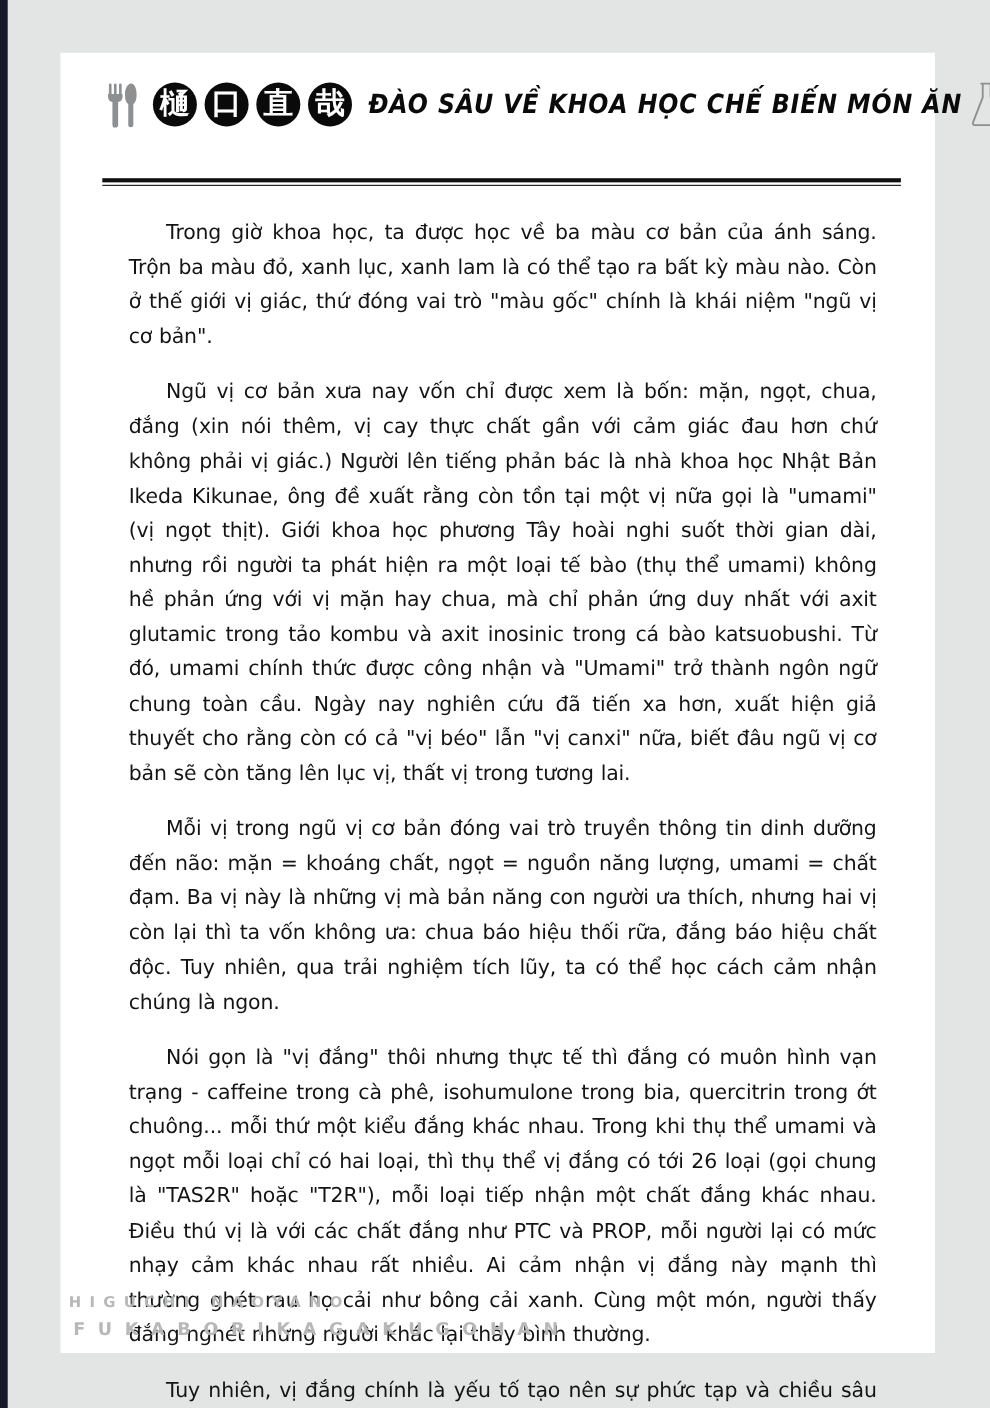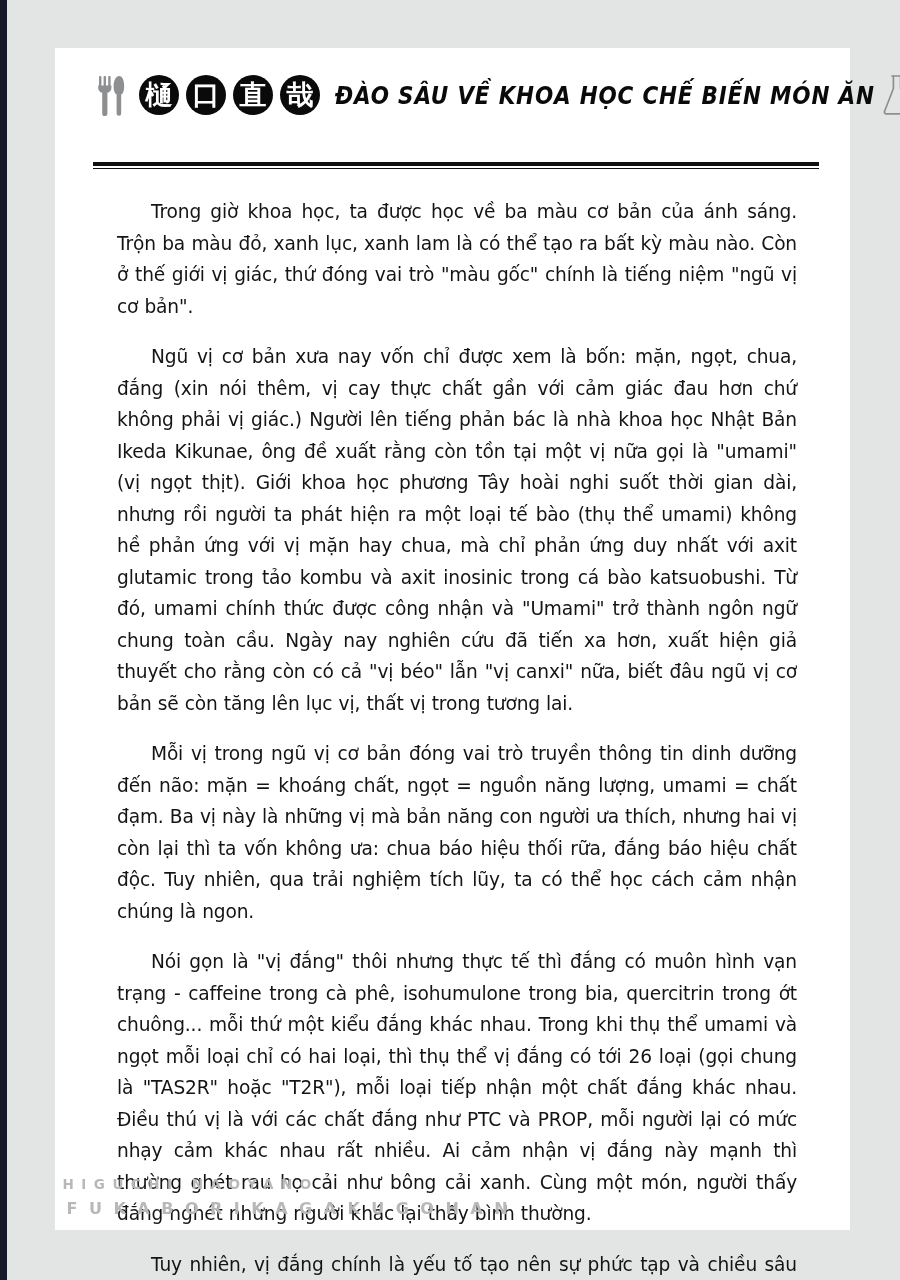--- a/index.html
+++ b/index.html
@@ -201,21 +201,21 @@
 
   </div>
 
   <div id="masthead-rule">
     <div class="thick"></div>
     <div class="gap"></div>
     <div class="thin"></div>
   </div>
 
   <div id="article-body">
-    <p class="para">Trong giờ khoa học, ta được học về ba màu cơ bản của ánh sáng. Trộn ba màu đỏ, xanh lục, xanh lam là có thể tạo ra bất kỳ màu nào. Còn ở thế giới vị giác, thứ đóng vai trò "màu gốc" chính là tiếng niệm "ngũ vị cơ bản".</p>
+    <p class="para">Trong giờ khoa học, ta được học về ba màu cơ bản của ánh sáng. Trộn ba màu đỏ, xanh lục, xanh lam là có thể tạo ra bất kỳ màu nào. Còn ở thế giới vị giác, thứ đóng vai trò "màu gốc" chính là khái niệm "ngũ vị cơ bản".</p>
     <p class="para">Ngũ vị cơ bản xưa nay vốn chỉ được xem là bốn: mặn, ngọt, chua, đắng (xin nói thêm, vị cay thực chất gần với cảm giác đau hơn chứ không phải vị giác.) Người lên tiếng phản bác là nhà khoa học Nhật Bản Ikeda Kikunae, ông đề xuất rằng còn tồn tại một vị nữa gọi là "umami" (vị ngọt thịt). Giới khoa học phương Tây hoài nghi suốt thời gian dài, nhưng rồi người ta phát hiện ra một loại tế bào (thụ thể umami) không hề phản ứng với vị mặn hay chua, mà chỉ phản ứng duy nhất với axit glutamic trong tảo kombu và axit inosinic trong cá bào katsuobushi. Từ đó, umami chính thức được công nhận và "Umami" trở thành ngôn ngữ chung toàn cầu. Ngày nay nghiên cứu đã tiến xa hơn, xuất hiện giả thuyết cho rằng còn có cả "vị béo" lẫn "vị canxi" nữa, biết đâu ngũ vị cơ bản sẽ còn tăng lên lục vị, thất vị trong tương lai.</p>
     <p class="para">Mỗi vị trong ngũ vị cơ bản đóng vai trò truyền thông tin dinh dưỡng đến não: mặn = khoáng chất, ngọt = nguồn năng lượng, umami = chất đạm. Ba vị này là những vị mà bản năng con người ưa thích, nhưng hai vị còn lại thì ta vốn không ưa: chua báo hiệu thối rữa, đắng báo hiệu chất độc. Tuy nhiên, qua trải nghiệm tích lũy, ta có thể học cách cảm nhận chúng là ngon.</p>
     <p class="para">Nói gọn là "vị đắng" thôi nhưng thực tế thì đắng có muôn hình vạn trạng - caffeine trong cà phê, isohumulone trong bia, quercitrin trong ớt chuông... mỗi thứ một kiểu đắng khác nhau. Trong khi thụ thể umami và ngọt mỗi loại chỉ có hai loại, thì thụ thể vị đắng có tới 26 loại (gọi chung là "TAS2R" hoặc "T2R"), mỗi loại tiếp nhận một chất đắng khác nhau. Điều thú vị là với các chất đắng như PTC và PROP, mỗi người lại có mức nhạy cảm khác nhau rất nhiều. Ai cảm nhận vị đắng này mạnh thì thường ghét rau họ cải như bông cải xanh. Cùng một món, người thấy đắng nghét nhưng người khác lại thấy bình thường.</p>
     <p class="para">Tuy nhiên, vị đắng chính là yếu tố tạo nên sự phức tạp và chiều sâu cho hương vị - nó liên quan trực tiếp đến độ đậm đà của món ăn. Đừng ngại cháy xém, hãy thử áp chảo thịt mạnh tay hơn một chút, hay phi hành tây đến vàng hổ phách xem. Ai biết thuần phục vị đắng, người đó mới thật sự giỏi nấu ăn.</p>
   </div>
 
   <div id="colophon">
     <div id="colophon-line1">HIGUCHI NAOYANO</div>
     <div id="colophon-line2">FUKABORIKAGAKUGOHAN</div>
   </div>

